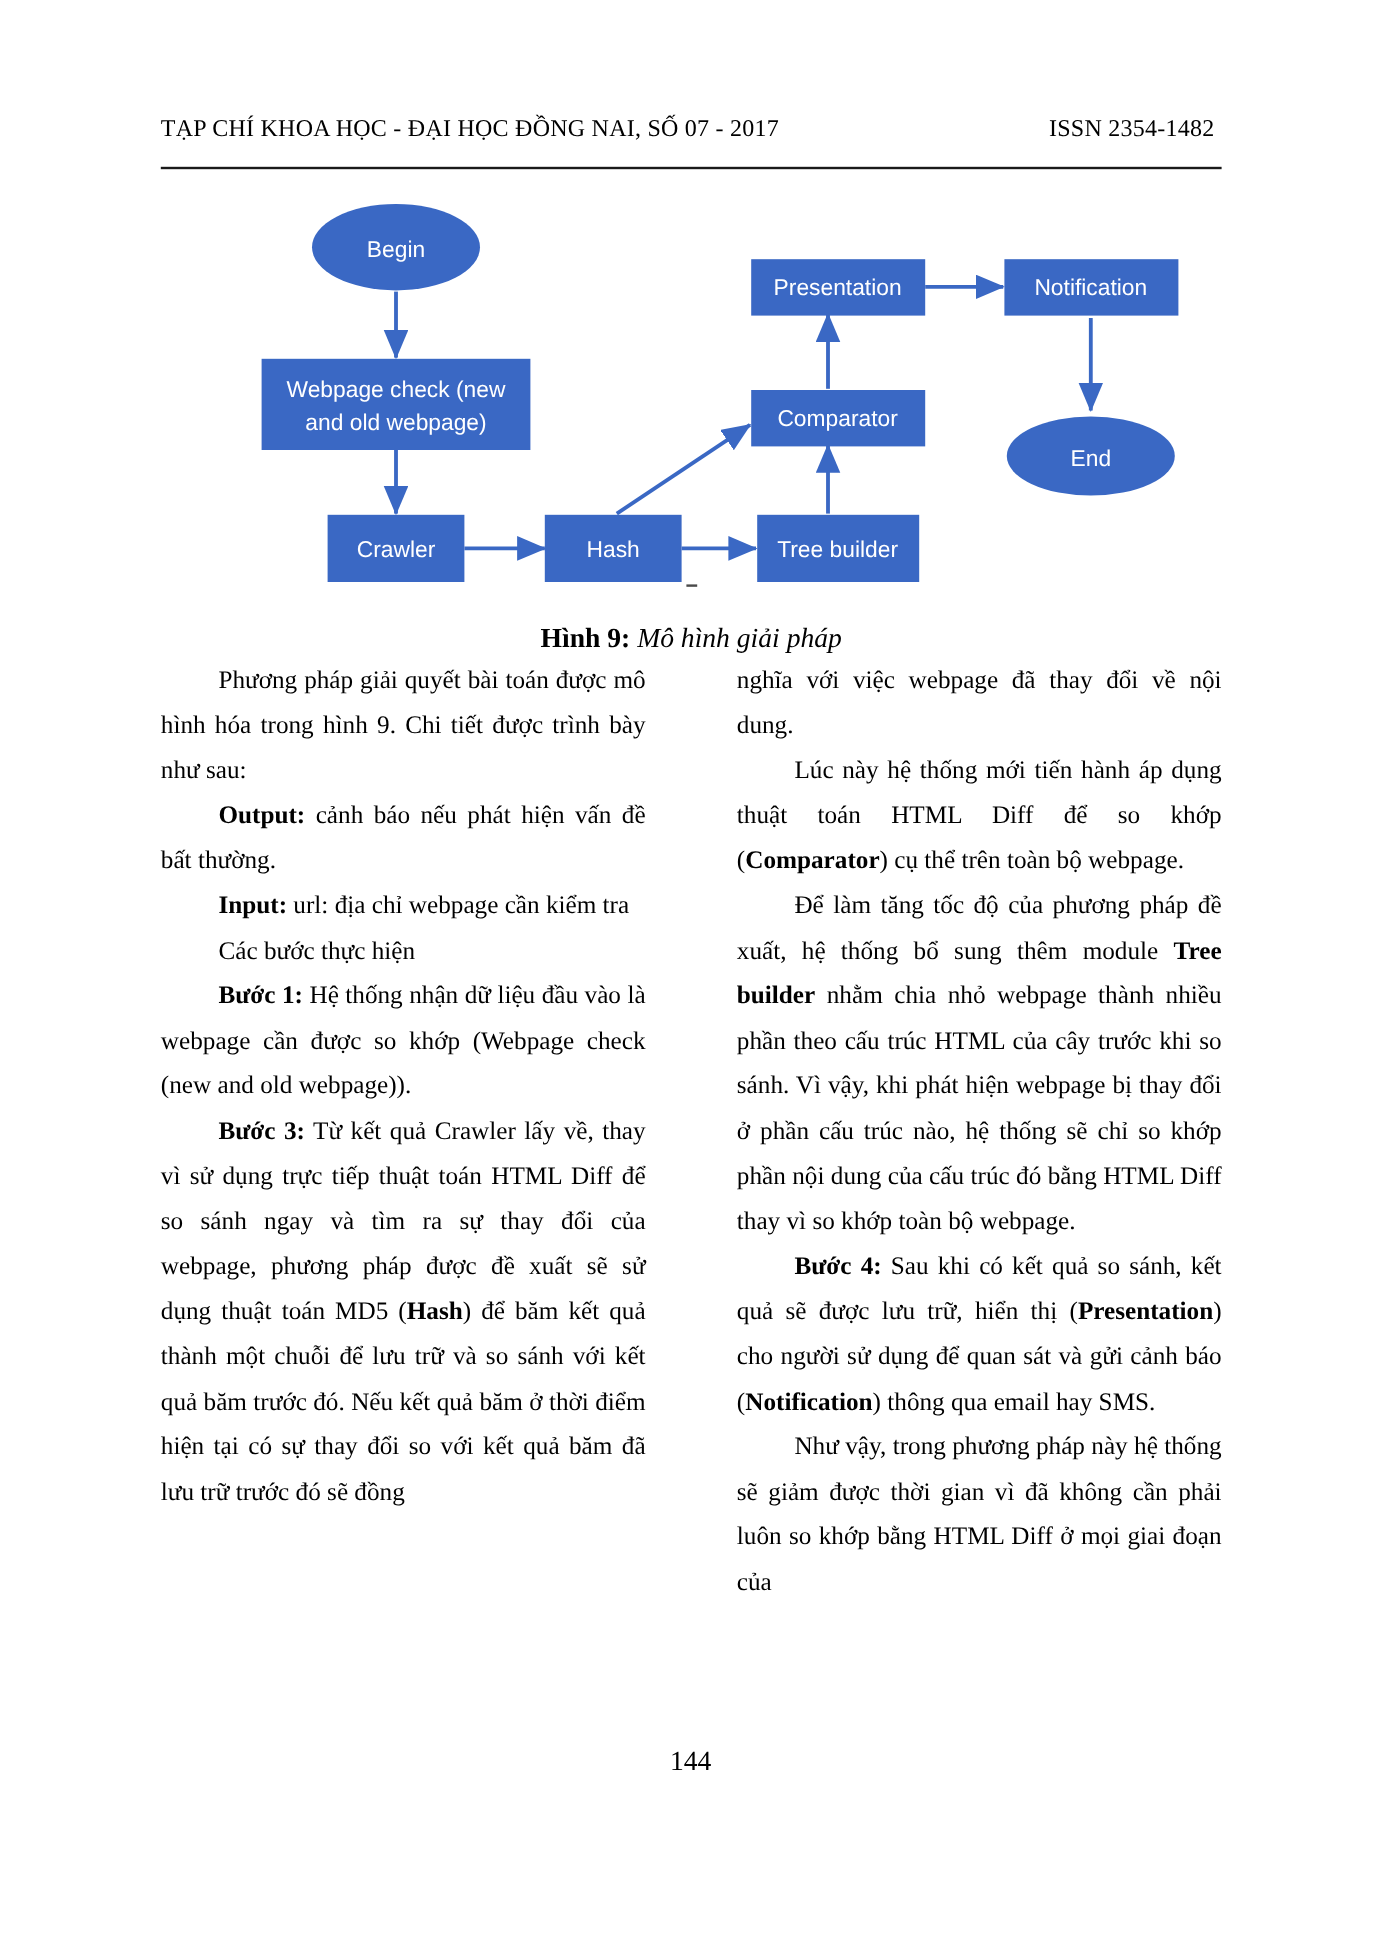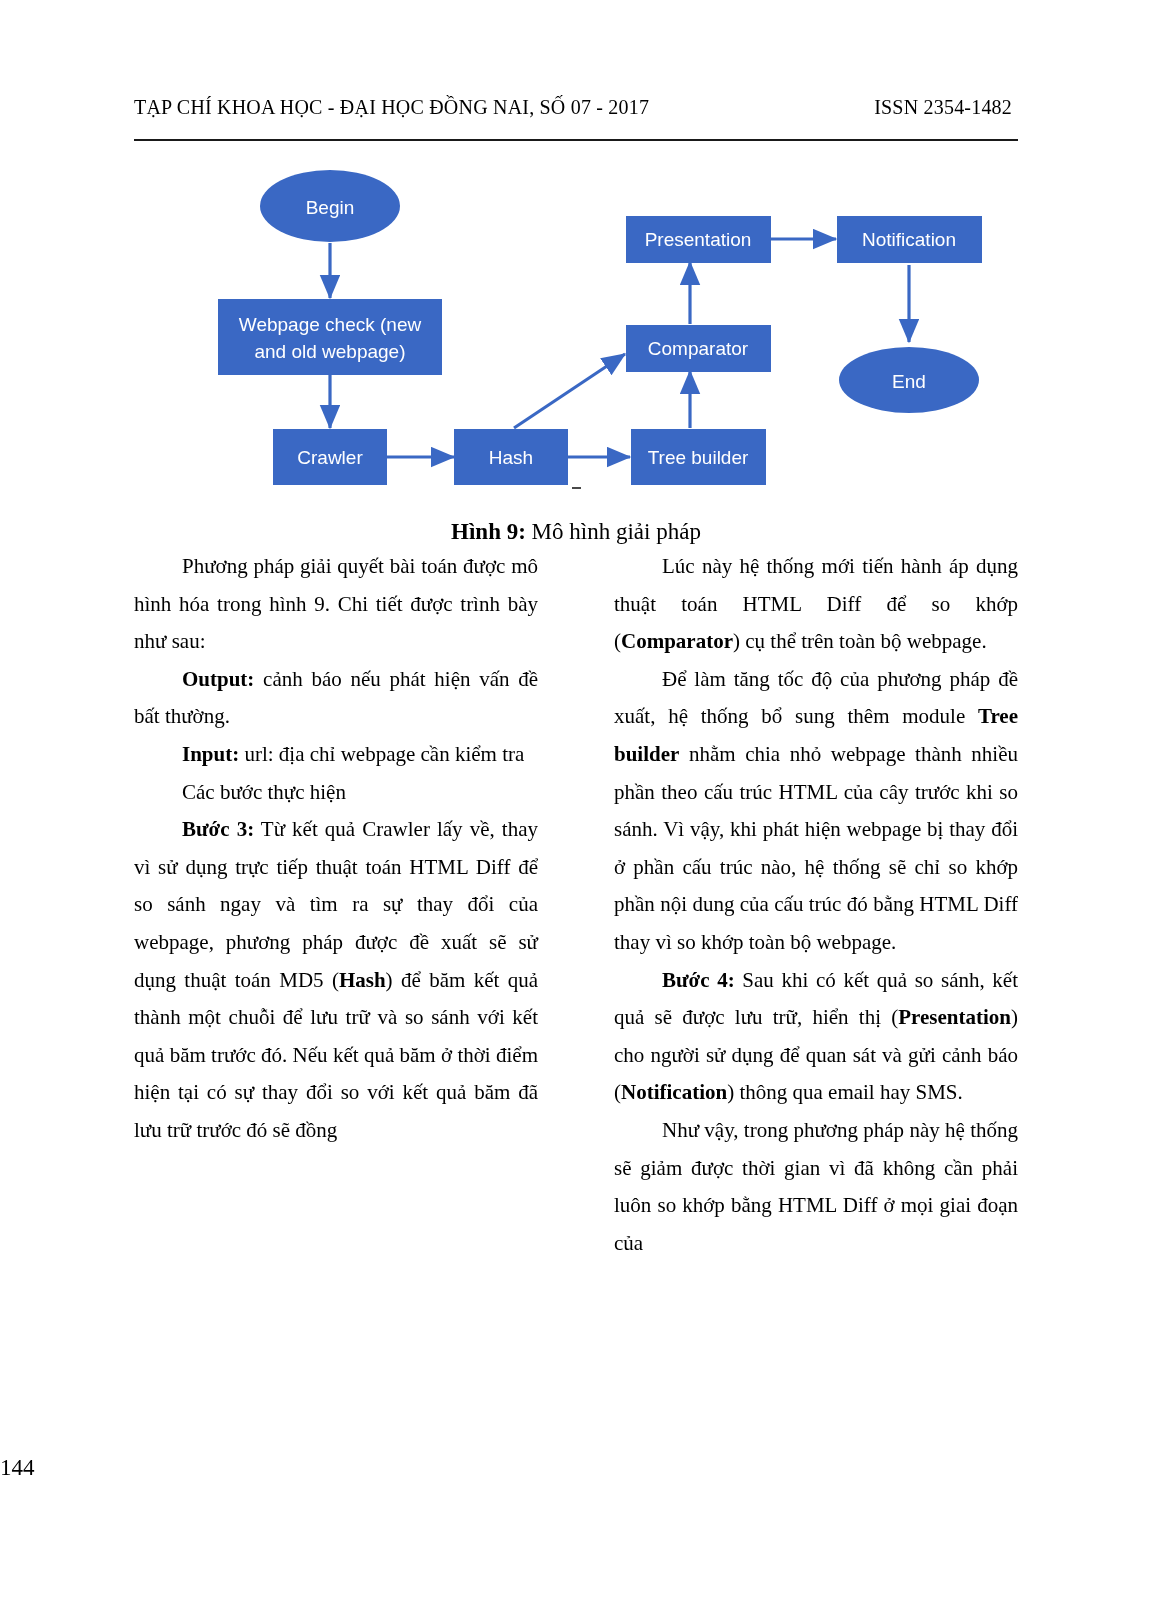--- a/index.html
+++ b/index.html
@@ -57,21 +57,21 @@
 
   .fig-caption {
     position: absolute;
     left: 134px;
     top: 519px;
     width: 884px;
     text-align: center;
     font-size: 23px;
   }
   .fig-caption .cap-num { font-weight: bold; text-align: center; }
-  .fig-caption .cap-text { }
+  .fig-caption .cap-text { font-style: italic; }
 
   
   .col {
     position: absolute;
     top: 548px;
     width: 404px;
     font-size: 21px;
     line-height: 37.6px;
     text-align: justify;
     text-justify: inter-word;
@@ -88,20 +88,21 @@
 
   
   .col p { hyphens: none; }
 
   
   .pagenum {
     position: absolute;
     left: 0;
     top: 1455px;
     width: 1151px;
+    text-align: center;
     font-size: 23px;
   }
 
   
   .artifact {
     position: absolute;
     left: 572px;
     top: 487px;
     width: 9px;
     height: 2px;
@@ -205,26 +206,28 @@
 
   <div class="col col-left">
     <p><span>Phương pháp giải quyết bài toán được mô hình hóa trong hình 9. Chi tiết được trình bày như sau:</span></p>
 
     <p><b>Output:</b><span> cảnh báo nếu phát hiện vấn đề bất thường.</span></p>
 
     <p><b>Input:</b><span> url: địa chỉ webpage cần kiểm tra</span></p>
 
     <p><span>Các bước thực hiện</span></p>
 
+    <p><b>Bước 1:</b><span> Hệ thống nhận dữ liệu đầu vào là webpage cần được so khớp (Webpage check (new and old webpage)).</span></p>
 
 
     <p><b>Bước 3:</b><span> Từ kết quả Crawler lấy về, thay vì sử dụng trực tiếp thuật toán HTML Diff để so sánh ngay và tìm ra sự thay đổi của webpage, phương pháp được đề xuất sẽ sử dụng thuật toán MD5 (</span><b>Hash</b><span>) để băm kết quả thành một chuỗi để lưu trữ và so sánh với kết quả băm trước đó. Nếu kết quả băm ở thời điểm hiện tại có sự thay đổi so với kết quả băm đã lưu trữ trước đó sẽ đồng</span></p>
   </div>
 
   <div class="col col-right">
+    <p class="noindent"><span>nghĩa với việc webpage đã thay đổi về nội dung.</span></p>
 
     <p><span>Lúc này hệ thống mới tiến hành áp dụng thuật toán HTML Diff để so khớp (</span><b>Comparator</b><span>) cụ thể trên toàn bộ webpage.</span></p>
 
     <p><span>Để làm tăng tốc độ của phương pháp đề xuất, hệ thống bổ sung thêm module </span><b>Tree builder</b><span> nhằm chia nhỏ webpage thành nhiều phần theo cấu trúc HTML của cây trước khi so sánh. Vì vậy, khi phát hiện webpage bị thay đổi ở phần cấu trúc nào, hệ thống sẽ chỉ so khớp phần nội dung của cấu trúc đó bằng HTML Diff thay vì so khớp toàn bộ webpage.</span></p>
 
     <p><b>Bước 4:</b><span> Sau khi có kết quả so sánh, kết quả sẽ được lưu trữ, hiển thị (</span><b>Presentation</b><span>) cho người sử dụng để quan sát và gửi cảnh báo (</span><b>Notification</b><span>) thông qua email hay SMS.</span></p>
 
     <p><span>Như vậy, trong phương pháp này hệ thống sẽ giảm được thời gian vì đã không cần phải luôn so khớp bằng HTML Diff ở mọi giai đoạn của</span></p>
   </div>
 

